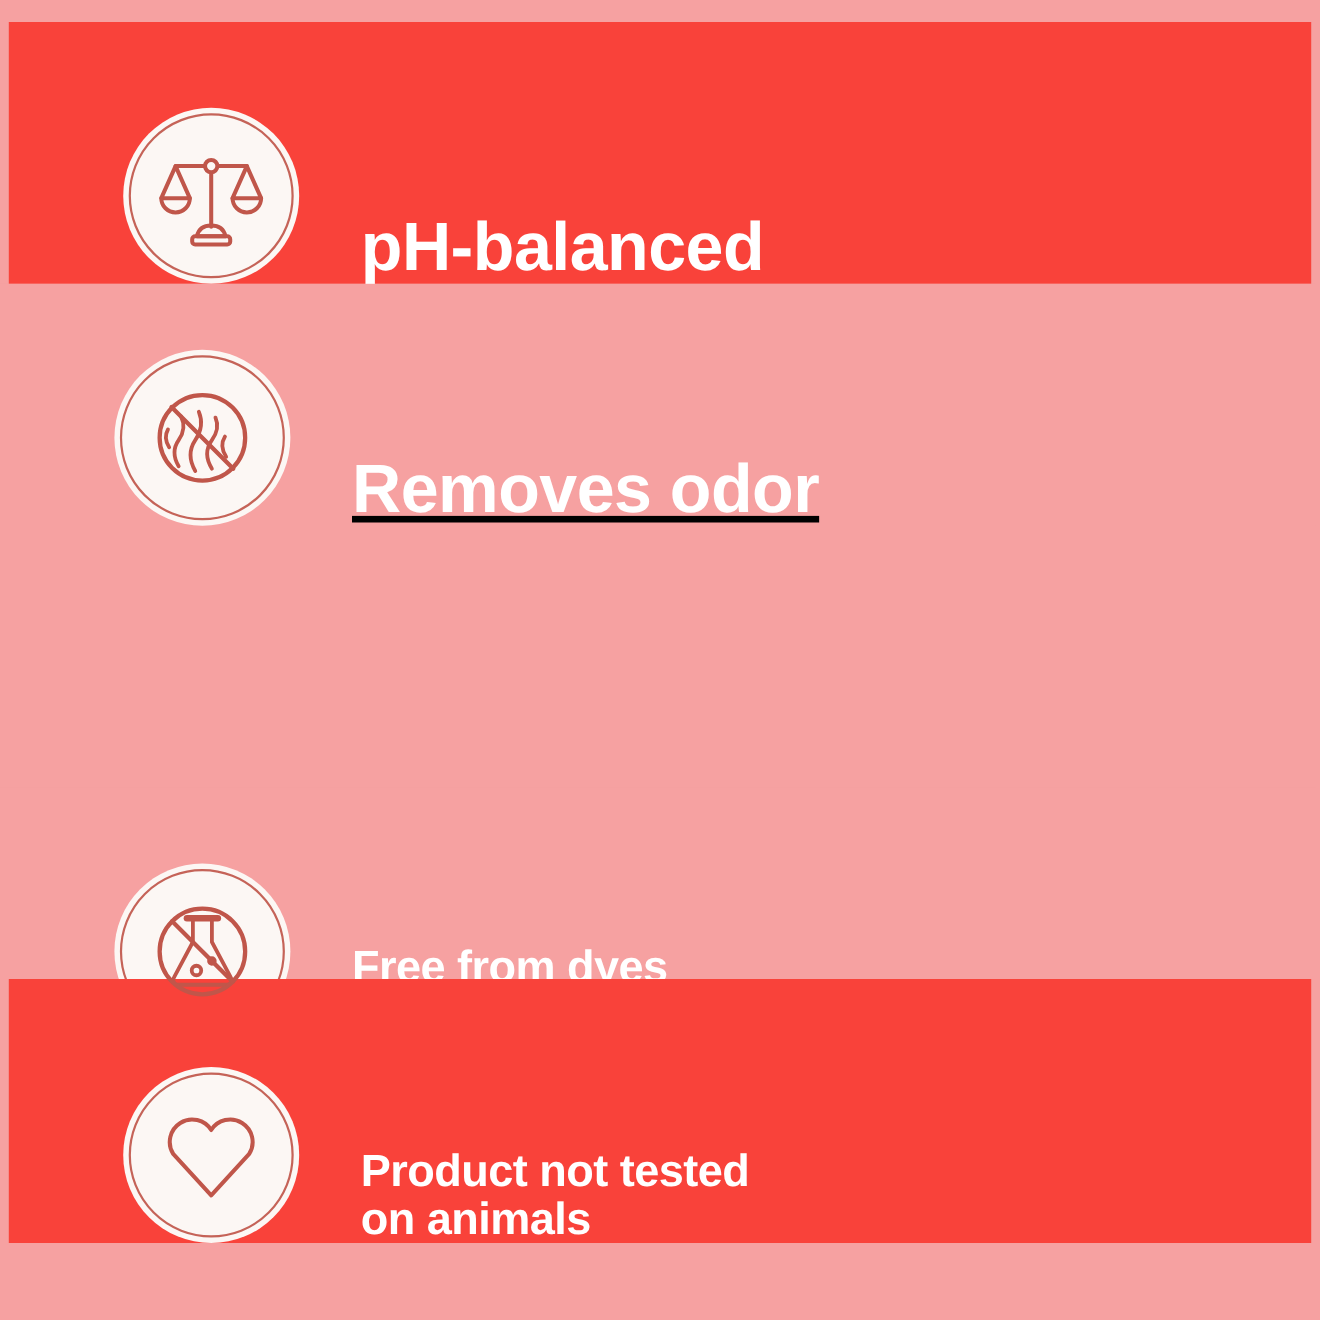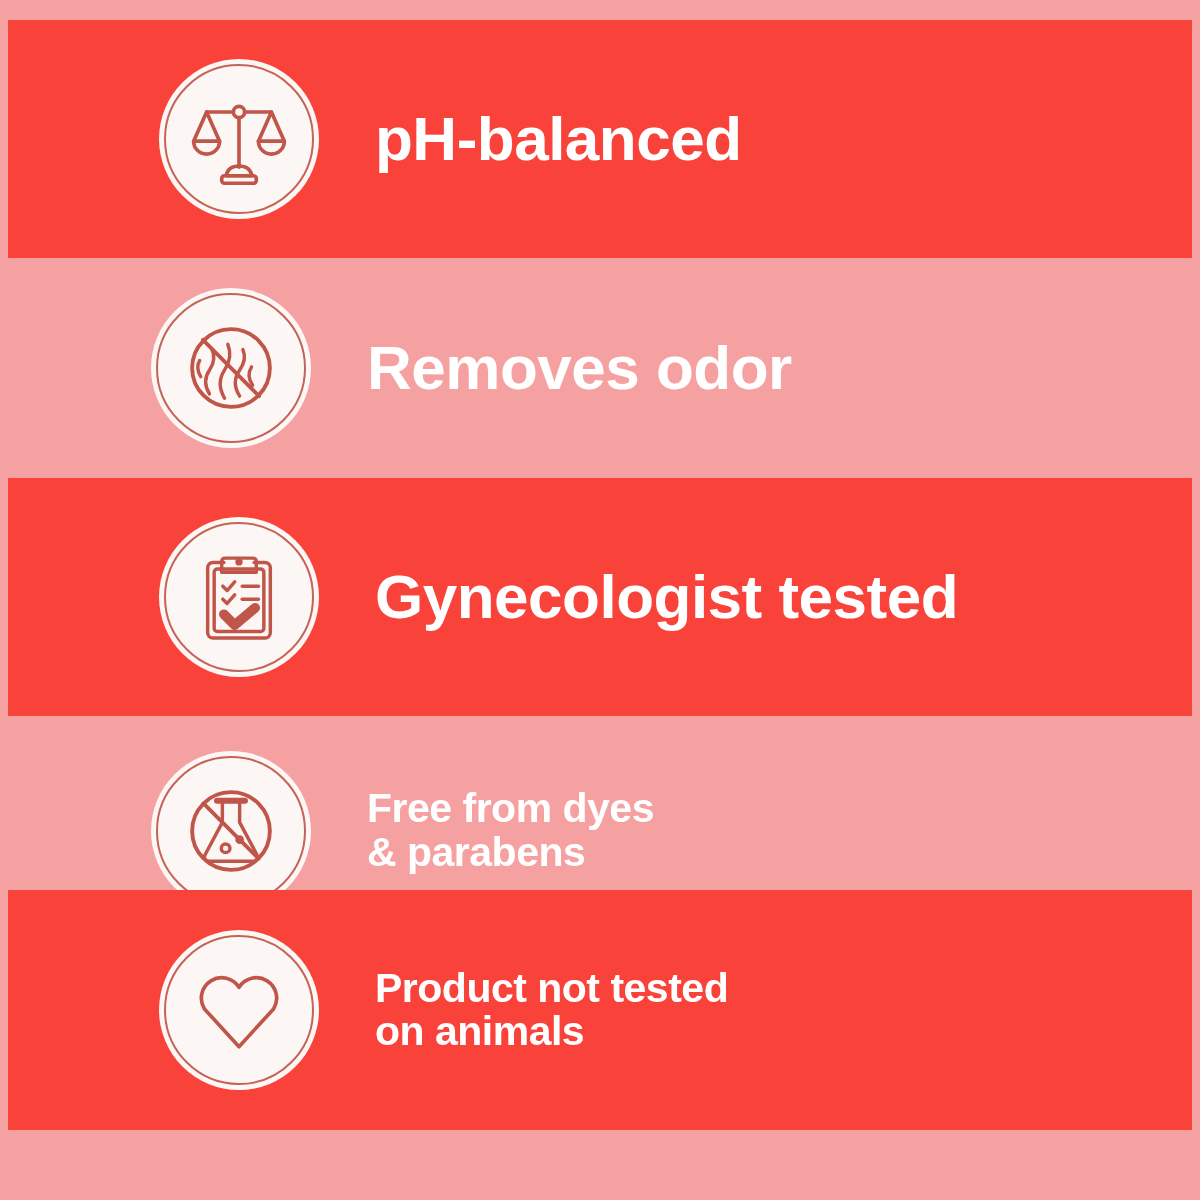--- a/index.html
+++ b/index.html
@@ -11,23 +11,22 @@
   }
   .board{
     position:relative;
     width:1200px;height:1200px;
     background:#F6A1A1;
   }
   .band{
     position:absolute;
     left:0;
     display:flex;
-    align-items:center;
+    align-items:flex-end;
     box-sizing:border-box;
-    padding-left:47px;
   }
   .band.red{
     background:#F9423A;
     left:8px;
     width:1184px;
   }
   .band.pink{
     background:#F6A1A1;
     left:0px;
     width:1196px;
@@ -87,55 +86,37 @@
           <path d="M80 25 L68 52 L92 52 Z"></path>
           <path d="M68 52 a12 12 0 0 0 24 0"></path>
           <path d="M38 84 q2 -9 12 -9 q10 0 12 9 Z"></path>
           <rect x="34" y="84" width="32" height="7" rx="2.5"></rect>
         </g>
       </svg>
     </div>
     <div class="label">pH-balanced</div>
   </div>
 
-  <div class="band pink" style="top:258px;height:220px;">
+  <div class="band pink" style="top:258px;height:220px;text-decoration:underline;">
     <div class="badge">
       <svg viewBox="0 0 100 100">
         <g fill="none" stroke="#C0564A" stroke-width="3.2" stroke-linecap="round" stroke-linejoin="round">
           <path d="M30 74 q-7 -12 0 -22 q7 -10 2 -20"></path>
           <path d="M44 78 q-8 -14 0 -26 q8 -12 3 -24"></path>
           <path d="M58 76 q-8 -13 0 -24 q7 -10 3 -19"></path>
           <path d="M70 66 q-6 -9 -1 -17"></path>
           <path d="M22 58 q-5 -8 -1 -15"></path>
           <circle cx="50" cy="50" r="36" stroke-width="3.6"></circle>
           <line x1="24" y1="24" x2="76" y2="76" stroke-width="3.6"></line>
         </g>
       </svg>
     </div>
     <div class="label">Removes odor</div>
   </div>
 
-  <div class="band red" style="top:478px;height:238px;">
-    <div class="badge">
-      <svg viewBox="0 0 100 100">
-        <g fill="none" stroke="#C0564A" stroke-width="3.2" stroke-linecap="round" stroke-linejoin="round">
-          <path d="M36 18 H26 a5 5 0 0 0 -5 5 V83 a5 5 0 0 0 5 5 H74 a5 5 0 0 0 5 -5 V23 a5 5 0 0 0 -5 -5 H64"></path>
-          <rect x="27" y="24" width="46" height="58" rx="3"></rect>
-          <path d="M37 14 h26 a3 3 0 0 1 3 3 v10 H34 V17 a3 3 0 0 1 3 -3 Z"></path>
-          <circle cx="50" cy="17.5" r="3.4" fill="#C0564A" stroke="none"></circle>
-          <polyline points="35,40 39,44 46,36"></polyline>
-          <line x1="53" y1="40" x2="68" y2="40"></line>
-          <polyline points="35,52 39,56 46,48"></polyline>
-          <line x1="53" y1="52" x2="68" y2="52"></line>
-          <polyline points="36,66 46,76 65,60" stroke-width="9" stroke-linecap="round" stroke-linejoin="round"></polyline>
-        </g>
-      </svg>
-    </div>
-    <div class="label">Gynecologist tested</div>
-  </div>
 
   <div class="band pink" style="top:716px;height:229px;">
     <div class="badge">
       <svg viewBox="0 0 100 100">
         <g fill="none" stroke="#C0564A" stroke-width="3.2" stroke-linecap="round" stroke-linejoin="round">
           <path d="M42 24 V42 L26 72 a4 4 0 0 0 3.5 6 H70.5 a4 4 0 0 0 3.5 -6 L58 42 V24"></path>
           <line x1="37" y1="22" x2="63" y2="22" stroke-width="5.5"></line>
           <circle cx="45" cy="66" r="4"></circle>
           <circle cx="58" cy="58" r="2.4"></circle>
           <circle cx="50" cy="50" r="36" stroke-width="3.6"></circle>

